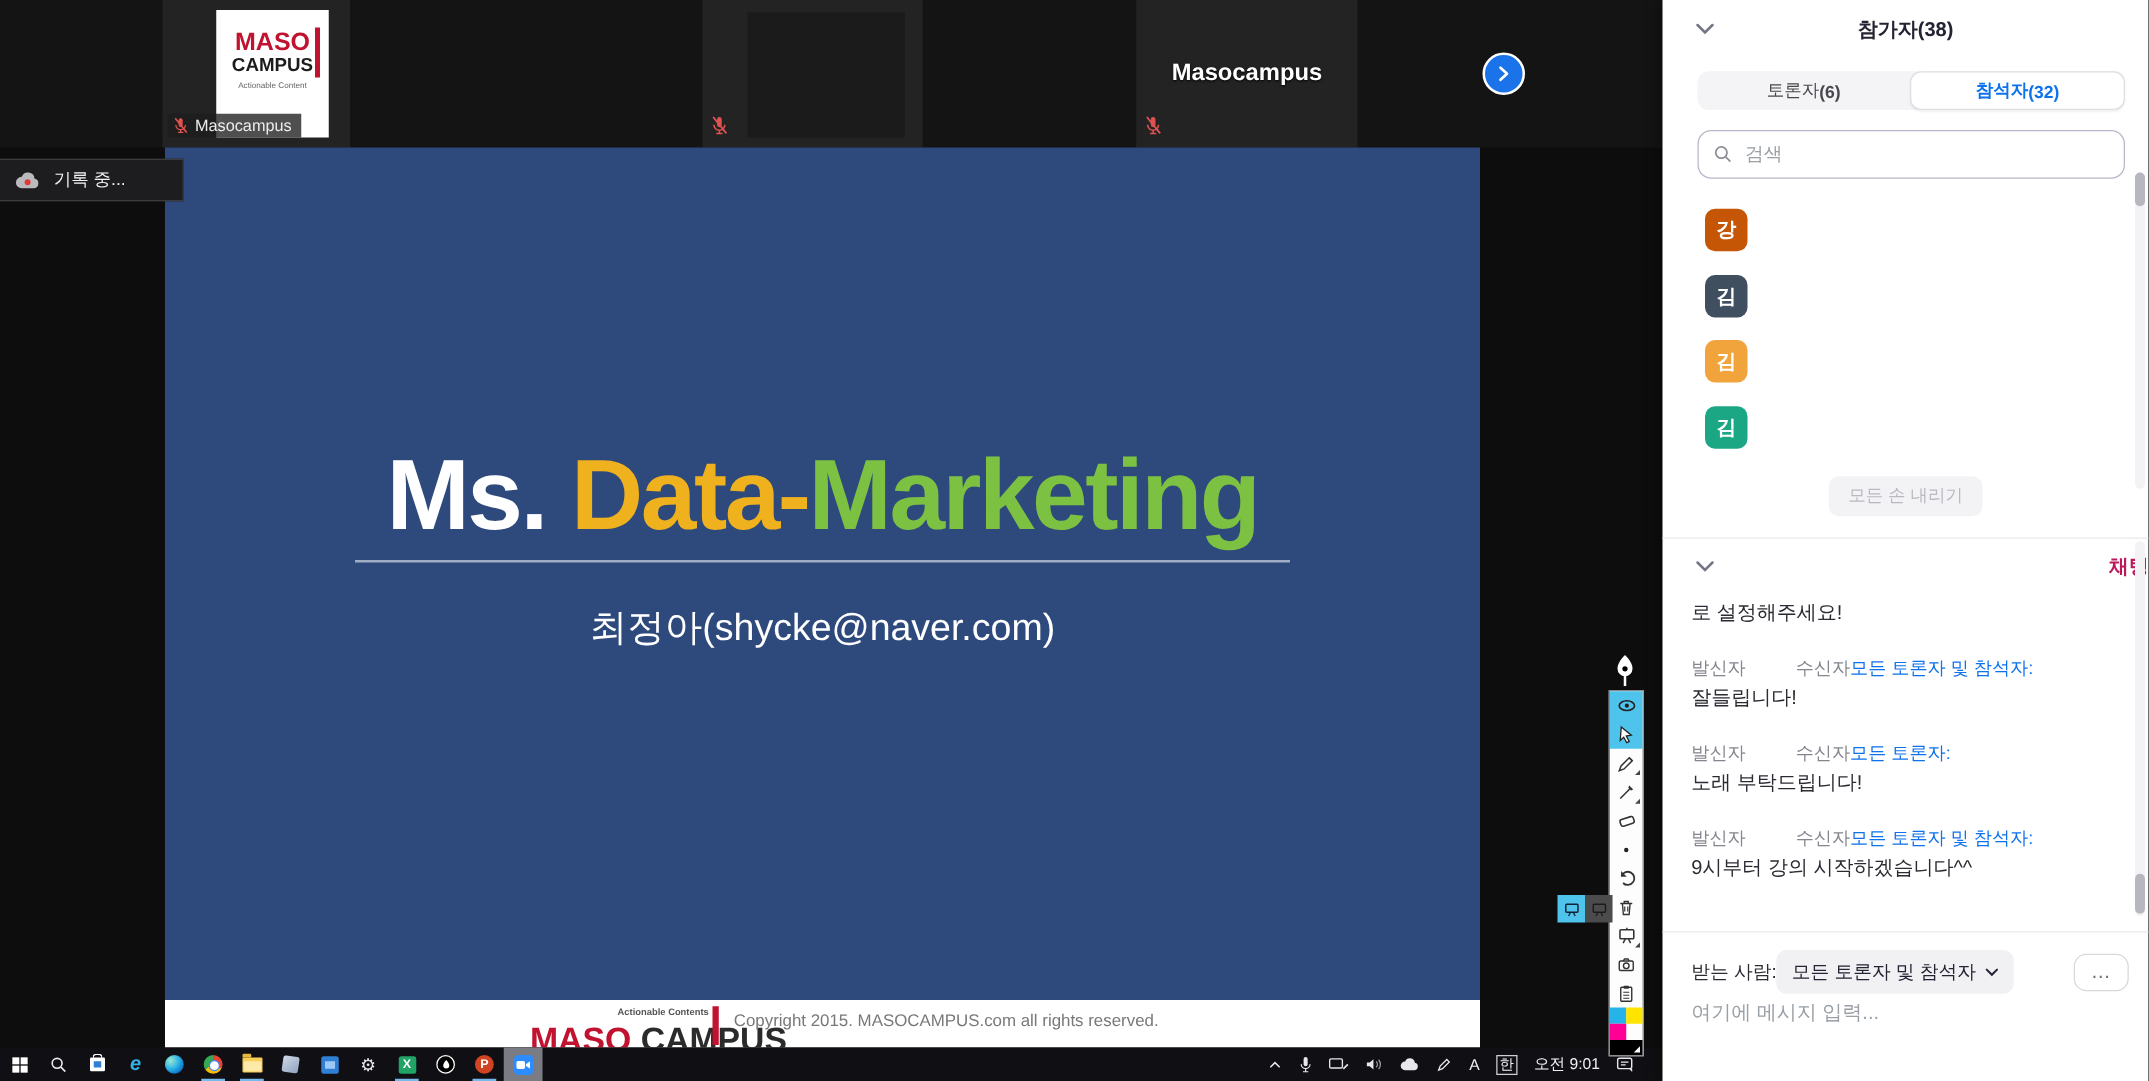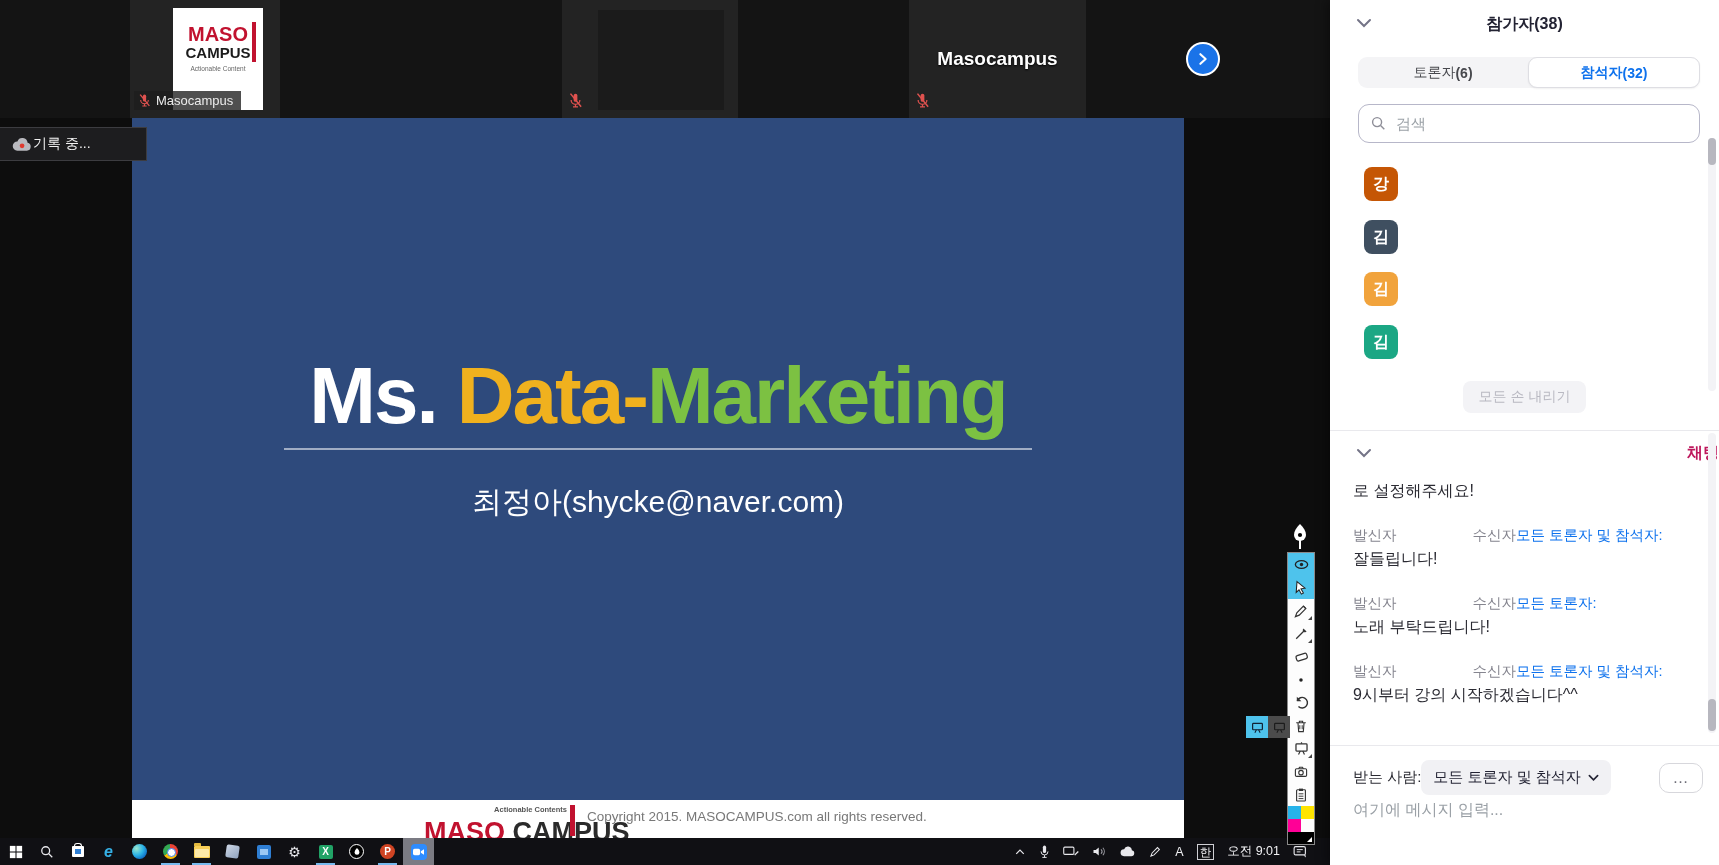--- a/index.html
+++ b/index.html
@@ -18,21 +18,21 @@
   #logo-card .l1{color:#c1122f;font-weight:800;font-size:20px;letter-spacing:0;line-height:1;}
   #logo-card .l2{color:#1c1c1c;font-weight:800;font-size:15px;line-height:1.15;}
   #logo-card .l3{color:#666;font-size:6.5px;margin-top:4px;}
   #logo-card .bar{position:absolute;right:7px;top:14px;width:4px;height:40px;background:#c1122f;}
   #tile2-screen{position:absolute;left:36px;top:10px;width:126px;height:100px;background:#1b1b1b;}
   #next-btn{position:absolute;left:1186px;top:42px;width:34px;height:34px;border-radius:50%;
     background:#1a73e8;border:2px solid #fff;color:#fff;display:flex;align-items:center;justify-content:center;cursor:pointer;}
 
   
   #rec-badge{position:absolute;left:0;top:127px;width:147px;height:34px;background:#1d1d1f;
-    border:1px solid #3c3c40;border-left:none;display:flex;align-items:center;padding:0 10px 0 12px;
+    border:1px solid #3c3c40;border-left:none;display:flex;align-items:center;gap:10px;padding:0 10px 0 12px;
     color:#f2f2f2;font-size:14px;z-index:4;}
 
   
   #slide{position:absolute;left:132px;top:118px;width:1052px;height:682px;background:#2e4a7c;}
   #slide-title{position:absolute;left:0;right:0;top:238px;text-align:center;font-weight:700;font-size:80px;letter-spacing:-2px;line-height:1;white-space:nowrap;}
   #slide-title .t-white{color:#ffffff;text-align:center;}
   #slide-title .t-yellow{color:#f0b11e;}
   #slide-title .t-green{color:#7cc142;}
   #slide-divider{position:absolute;left:152px;right:152px;top:330px;height:2px;background:rgba(255,255,255,.55);}
   #slide-subtitle{position:absolute;left:0;right:0;top:344px;text-align:center;color:#fff;font-size:30px;margin-top:20px;}
@@ -105,21 +105,21 @@
     display:flex;align-items:center;justify-content:center;cursor:pointer;}
   .vscroll{position:absolute;right:3px;width:8px;border-radius:4px;background:#f3f3f6;}
   .vscroll .thumb{position:absolute;left:0;width:8px;border-radius:4px;background:#b7b7bf;}
   #lower-hands{position:absolute;left:0;right:0;top:381px;display:flex;justify-content:center;}
   #lower-hands button{border:none;background:#f3f3f6;color:#b9b9c2;font-size:14px;padding:7px 16px;border-radius:8px;cursor:pointer;}
   .divider{position:absolute;left:0;right:0;height:1px;background:#e9e9ed;}
   #chat-title{position:absolute;left:0;right:0;top:443px;text-align:right;font-size:16px;font-weight:bold;color:#be185d;}
   #chat-list{position:absolute;left:23px;right:30px;top:478px;}
   .msg-meta{display:flex;font-size:14.5px;line-height:22px;}
   .msg-meta .from{color:#85858f;}
-  .msg-meta .to{color:#85858f;margin-left:76px;}
+  .msg-meta .to{color:#85858f;margin-left:40px;}
   .msg-meta .rcpt{color:#0e72ed;}
   .msg-text{font-size:16px;line-height:26px;color:#2b2b33;margin-bottom:20px;}
   #compose-row{position:absolute;left:23px;right:16px;top:760px;display:flex;align-items:center;}
   #to-label{font-size:15px;color:#2b2b33;}
   #to-pill{margin-left:0;background:#f1f1f4;border-radius:8px;padding:8px 12px;font-size:15px;color:#232333;
     display:flex;align-items:center;gap:7px;cursor:pointer;}
   #more-btn{margin-left:auto;width:44px;height:30px;border:1px solid #d7d7dc;border-radius:10px;background:#fff;
     color:#6e6e78;font-size:16px;letter-spacing:1px;display:flex;align-items:center;justify-content:center;cursor:pointer;}
   #compose-placeholder{position:absolute;left:23px;top:800px;font-size:16px;color:#9aa0a6;}
 </style>

